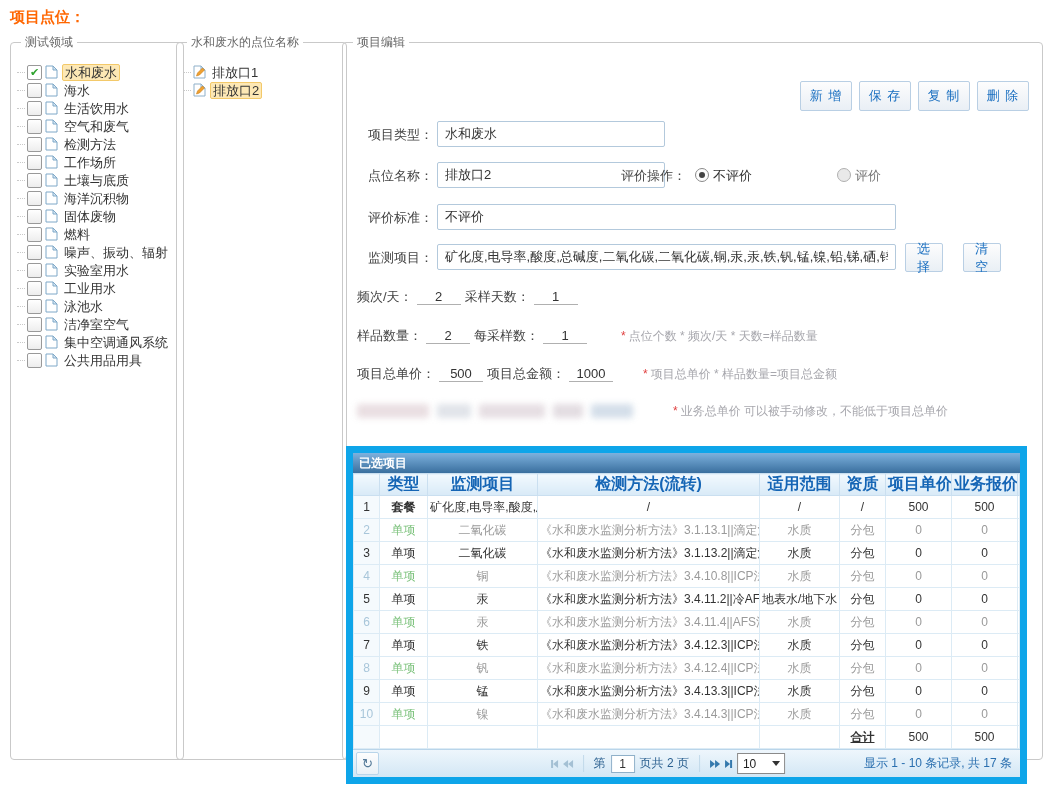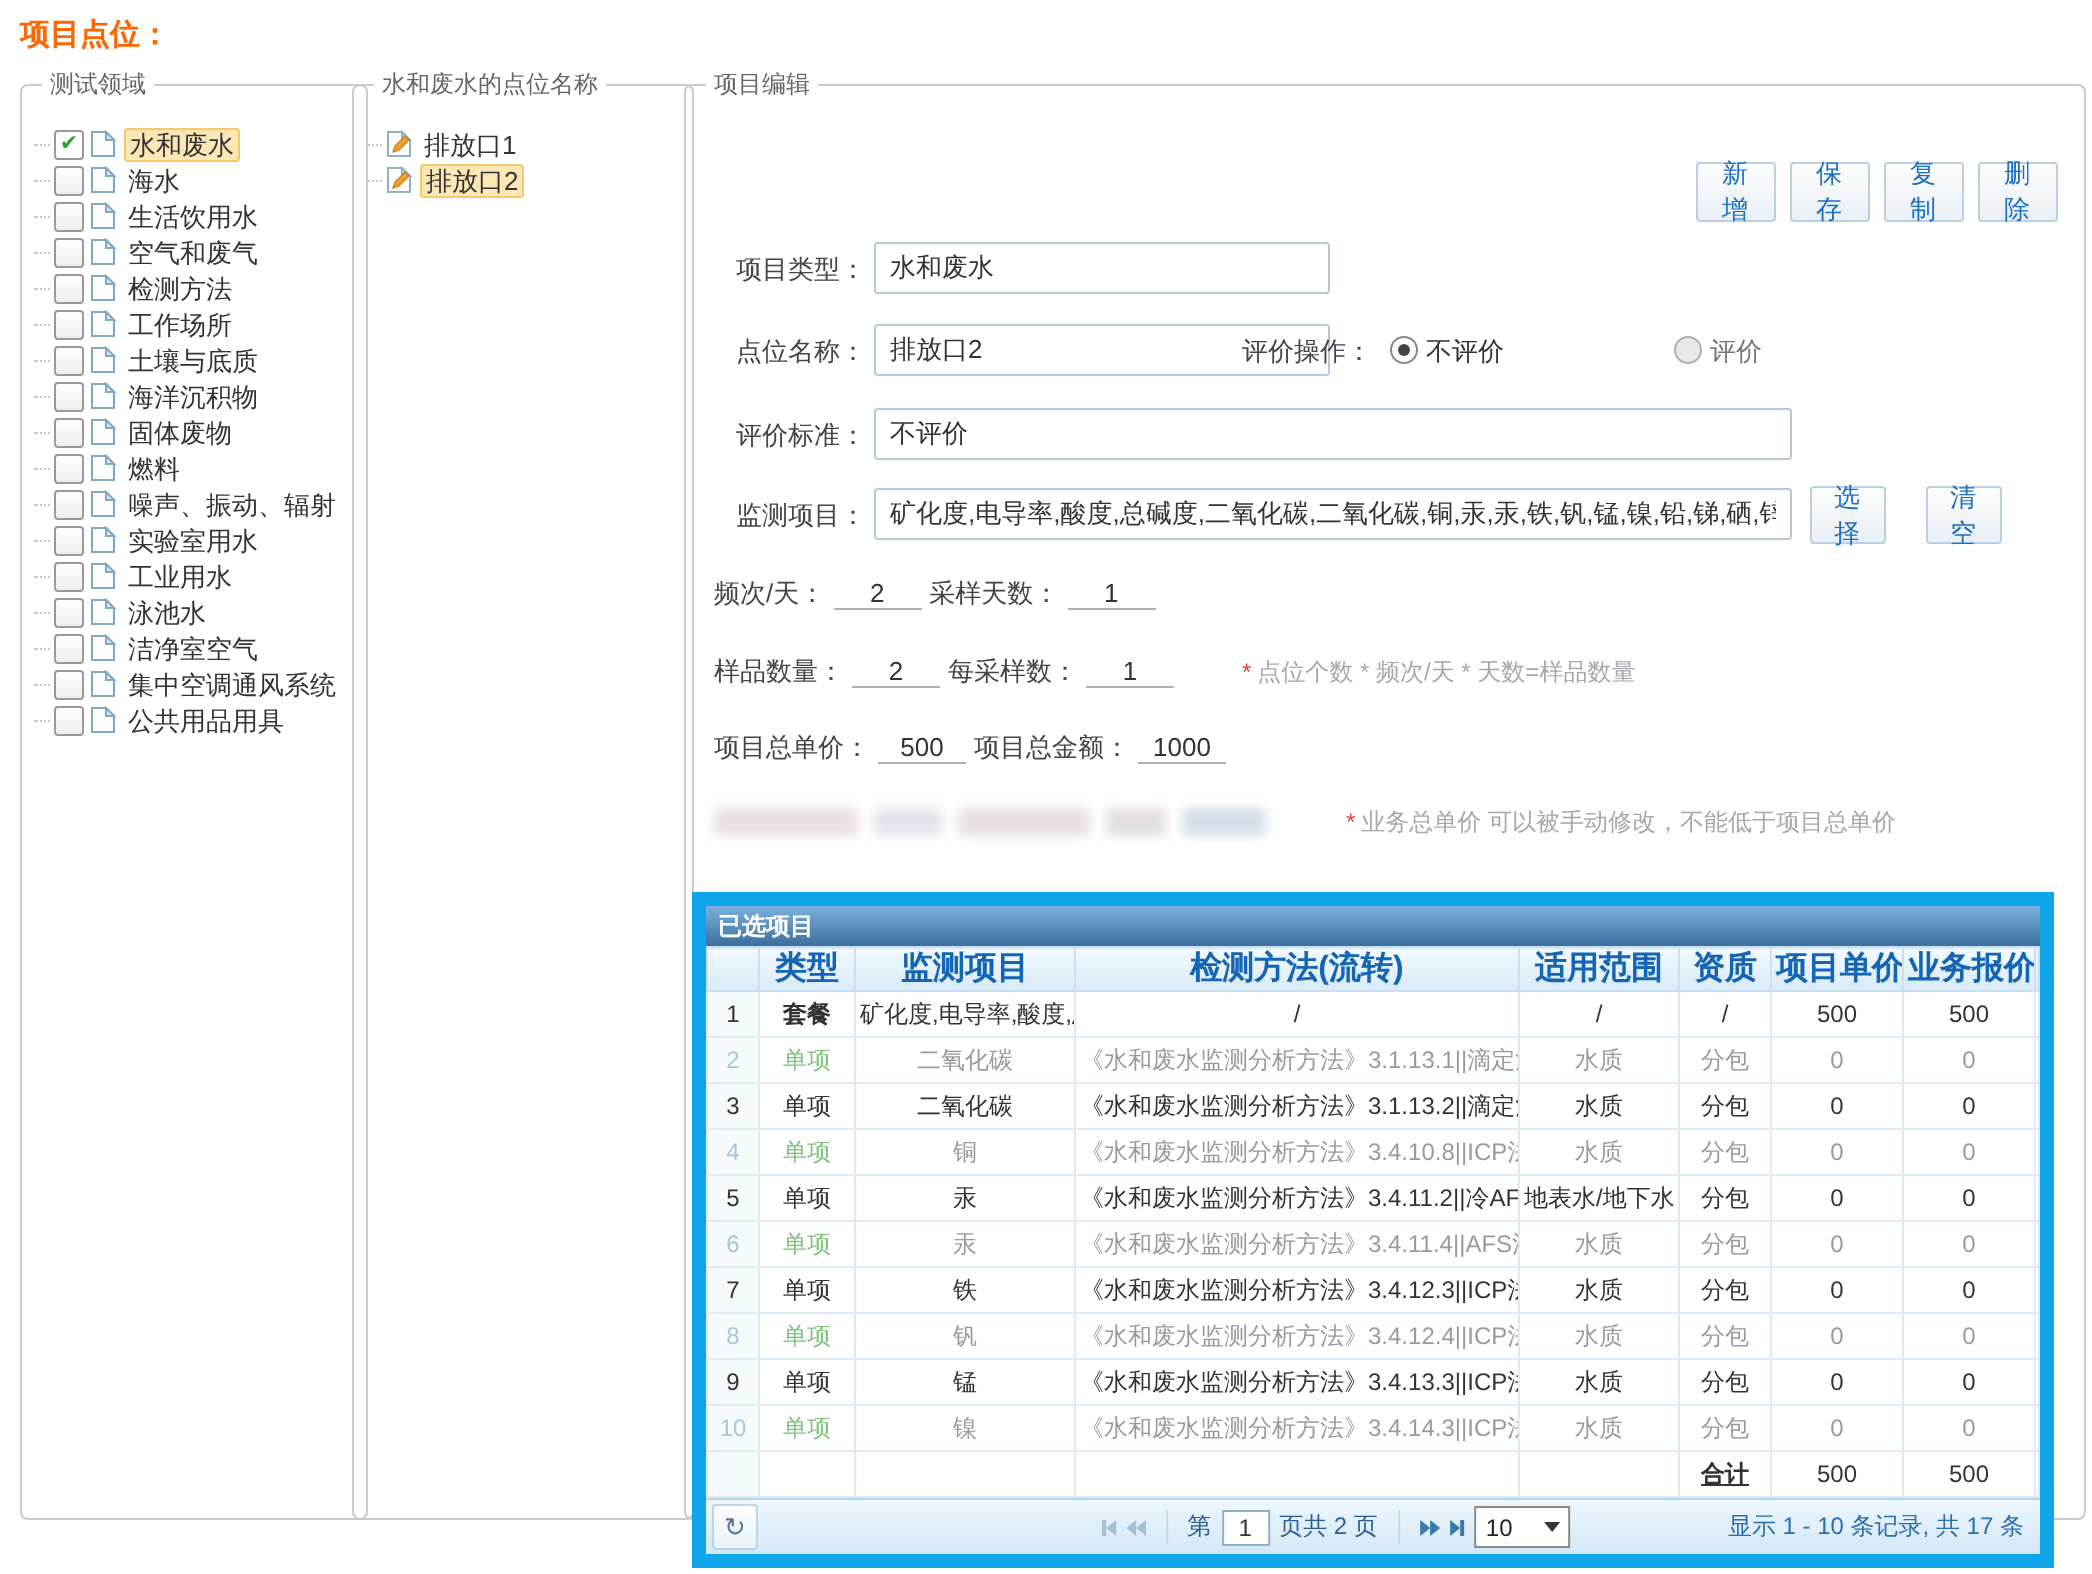--- a/index.html
+++ b/index.html
@@ -18,21 +18,21 @@
   .conn{width:8px;border-top:1px dotted #c9c9c9;margin-right:2px;flex:none;}
   .cb{width:13px;height:13px;border:1px solid #999;border-radius:2px;background:linear-gradient(#fff,#ededed);
       font-size:11px;line-height:12px;text-align:center;color:#2fa32f;margin-right:3px;flex:none;}
   .cb.on{background:#fff;}
   .ticon{width:14px;height:14px;margin-right:3px;flex:none;display:inline-block;}
   .tlabel{font-size:13px;color:#333;padding:0 2px;line-height:15px;}
   .tlabel.sel{background:#fde8b5;border:1px solid #f3c96a;border-radius:2px;}
 
   
   .toolbar{position:absolute;top:30px;right:13px;display:flex;gap:7px;}
-  .btn{width:40px;height:30px;border:1px solid #b9cfe4;border-radius:2px;
+  .btn{width:52px;height:30px;border:1px solid #b9cfe4;border-radius:2px;
        background:linear-gradient(#fdfdfd,#e9eff5);color:#1a6fc0;font-size:13px;
        display:flex;align-items:center;justify-content:center;cursor:pointer;
        font-family:inherit;letter-spacing:1px;}
   .btn.sm{width:38px;height:29px;}
 
   .form-label{position:absolute;width:88px;text-align:right;height:28px;line-height:28px;color:#444;font-size:13px;left:2px;}
   .tin{position:absolute;height:26px;border:1px solid #b3c9dc;border-radius:2px;font-size:13px;color:#333;
        padding:0 7px;font-family:inherit;background:#fff;box-sizing:border-box;}
   .numrow{position:absolute;left:14px;display:flex;align-items:center;height:22px;font-size:13px;color:#444;white-space:nowrap;}
   .uin{display:inline-block;width:44px;text-align:center;border-bottom:1px solid #b0b0b0;color:#333;margin:0 4px;}
@@ -322,20 +322,21 @@
       <span>每采样数：</span>
       <span class="uin">1</span>
       <span class="note" style="margin-left:30px"><span class="star">*</span><span>点位个数 * 频次/天 * 天数=样品数量</span></span>
     </div>
 
     <div class="numrow" style="top:312px">
       <span>项目总单价：</span>
       <span class="uin">500</span>
       <span>项目总金额：</span>
       <span class="uin">1000</span>
+      <span class="note" style="margin-left:26px"><span class="star">*</span><span>项目总单价 * 样品数量=项目总金额</span></span>
     </div>
 
     <div class="redact">
       <i style="width:72px;background:#e4d6da"></i>
       <i style="width:34px;background:#d9dde4"></i>
       <i style="width:66px;background:#e0d6dc"></i>
       <i style="width:30px;background:#dcd4da"></i>
       <i style="width:42px;background:#c9d6e4"></i>
     </div>
     <span class="note" style="position:absolute;left:330px;top:352px"><span class="star">*</span><span>业务总单价 可以被手动修改，不能低于项目总单价</span></span>

